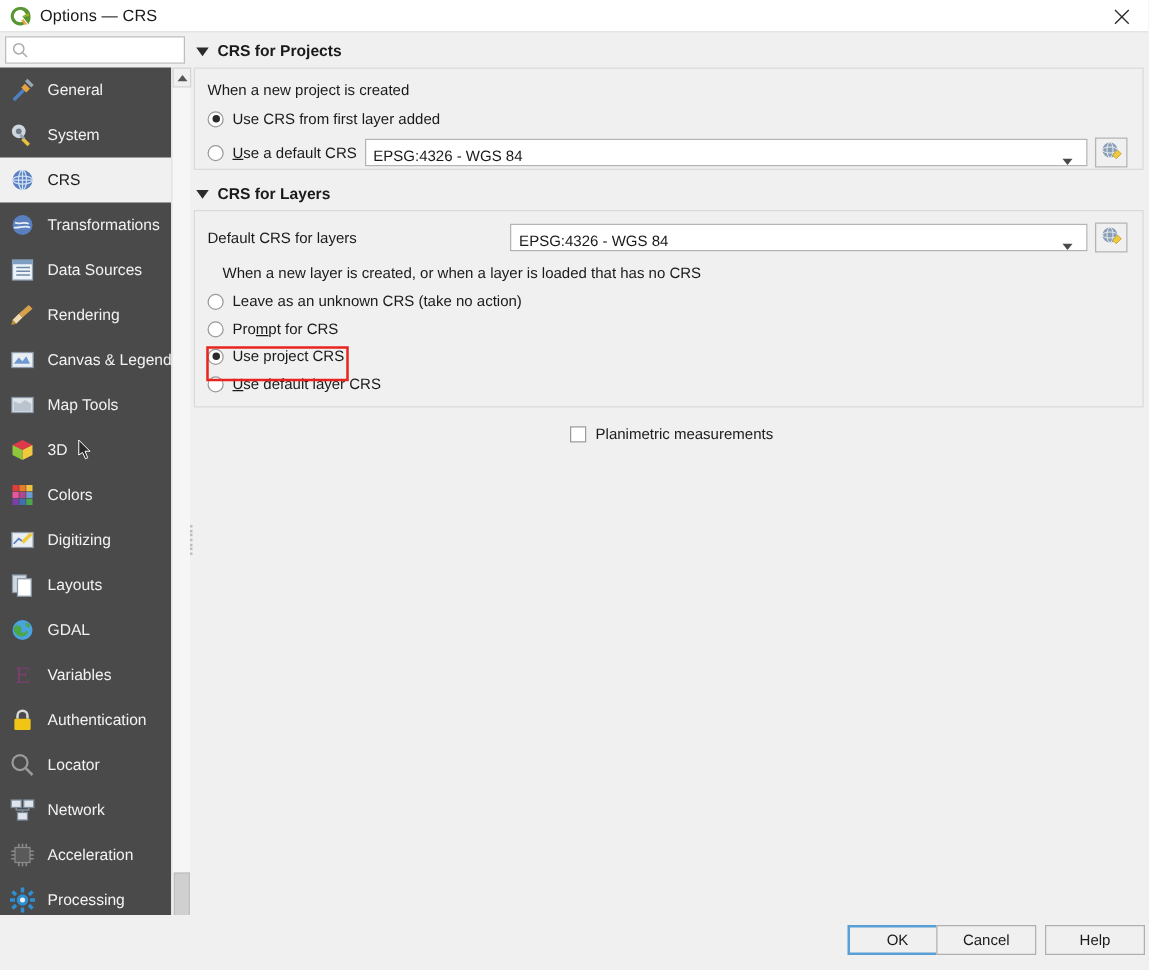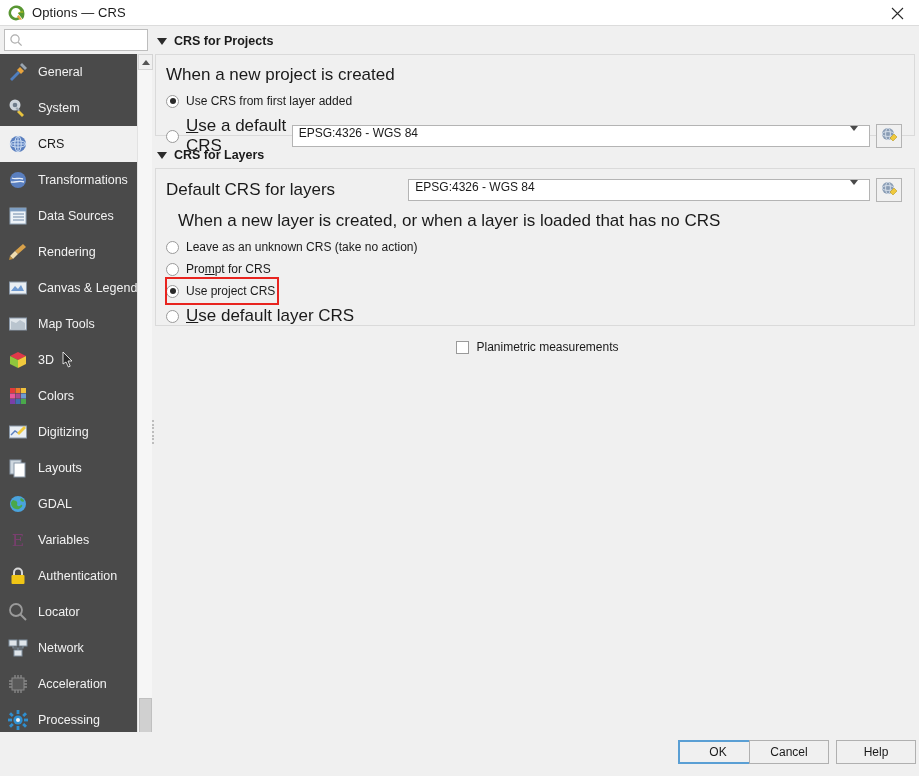--- a/index.html
+++ b/index.html
@@ -115,21 +115,21 @@
   }
   .tri {
     width: 0; height: 0; margin-right: 7px; margin-left: 2px;
     border-left: 5px solid transparent; border-right: 5px solid transparent;
     border-top: 7px solid #2b2b2b;
   }
   .groupbox {
     border: 1px solid #dadada; background: #f0f0f0;
     margin-top: 2px;
   }
-  .field-label { font-size: 17px; color: #1a1a1a; }
+  .field-label { font-size: 12px; color: #1a1a1a; }
   .field-label.underbeg::first-letter { text-decoration: underline; }
 
   .row { display: flex; align-items: center; }
 
   
   .radio {
     display: inline-flex; align-items: center; cursor: default;
     font-size: 12px; color: #1a1a1a;
   }
   .rdot {
@@ -147,21 +147,21 @@
   
   .checkbox { display: inline-flex; align-items: center; font-size: 12px; }
   .cbox {
     width: 13px; height: 13px; border: 1px solid #9a9a9a; background: #fff;
     margin-right: 7px; flex: none;
   }
 
   
   .combo {
     height: 22px; background: #ffffff; border: 1px solid #b4b4b4;
-    display: flex; align-items: flex-start; justify-content: space-between;
+    display: flex; align-items: flex-end; justify-content: space-between;
     padding: 0 8px 0 6px; font-size: 12px; color: #1a1a1a;
     cursor: default;
   }
   .combo-arrow {
     width: 0; height: 0; margin-right: 3px;
     border-left: 4px solid transparent; border-right: 4px solid transparent;
     border-top: 5px solid #4a4a4a;
   }
   .crs-btn {
     width: 26px; height: 24px; background: #f0f0f0;

